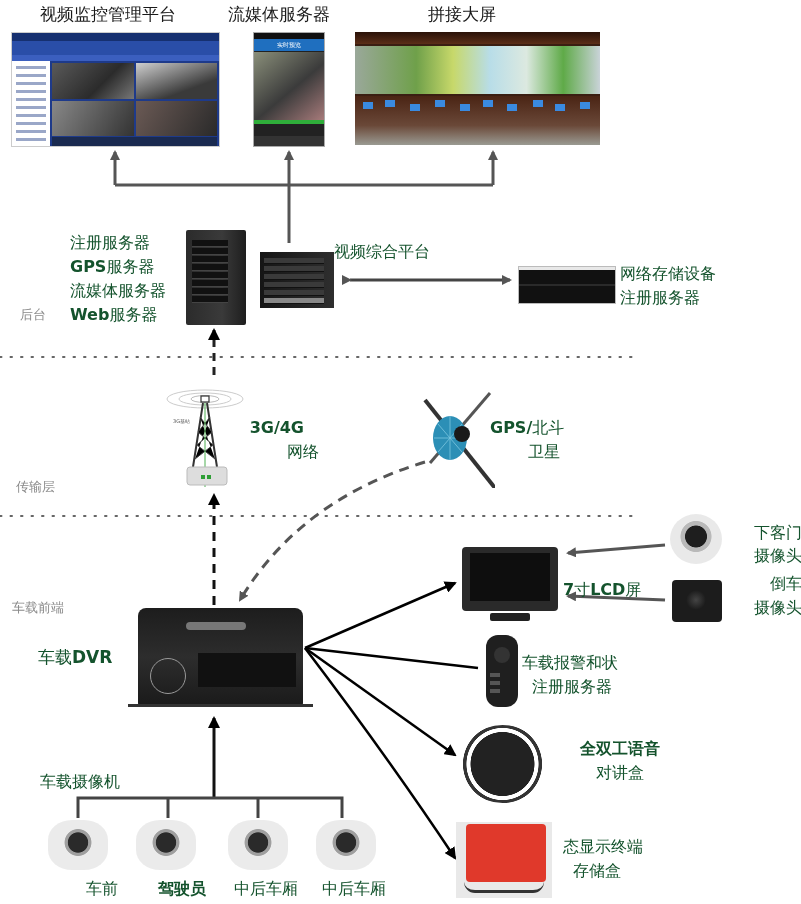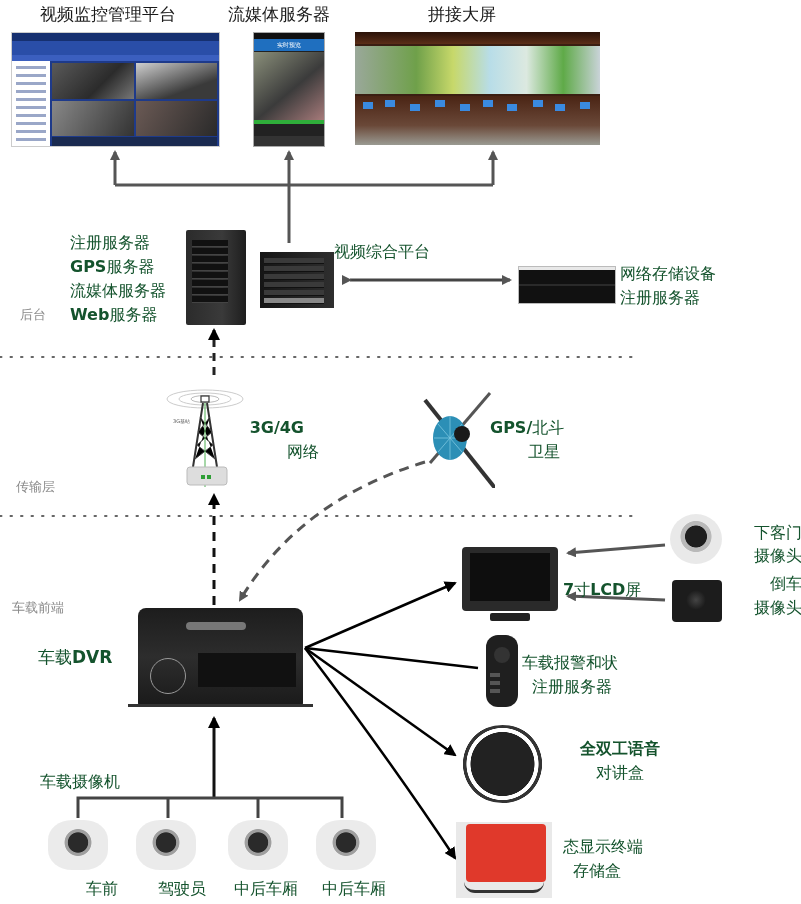--- a/index.html
+++ b/index.html
@@ -268,15 +268,15 @@
 <div class="abs lbl" style="left:573px;top:860px;">存储盒</div>
 
 <div class="abs lbl" style="left:40px;top:771px;">车载摄像机</div>
 
 <div class="dev cam4" style="left:48px;top:820px;width:60px;height:50px;"></div>
 <div class="dev cam4" style="left:136px;top:820px;width:60px;height:50px;"></div>
 <div class="dev cam4" style="left:228px;top:820px;width:60px;height:50px;"></div>
 <div class="dev cam4" style="left:316px;top:820px;width:60px;height:50px;"></div>
 
 <div class="abs lbl center" style="left:38px;top:878px;width:80px;">车前</div>
-<div class="abs lbl center" style="left:126px;top:878px;width:80px;">驾驶员</div>
+<div class="abs lbl center" style="left:126px;top:878px;width:80px;font-weight:bold;">驾驶员</div>
 <div class="abs lbl center" style="left:218px;top:878px;width:80px;">中后车厢</div>
 <div class="abs lbl center" style="left:306px;top:878px;width:80px;">中后车厢</div>
 
 </body></html>

